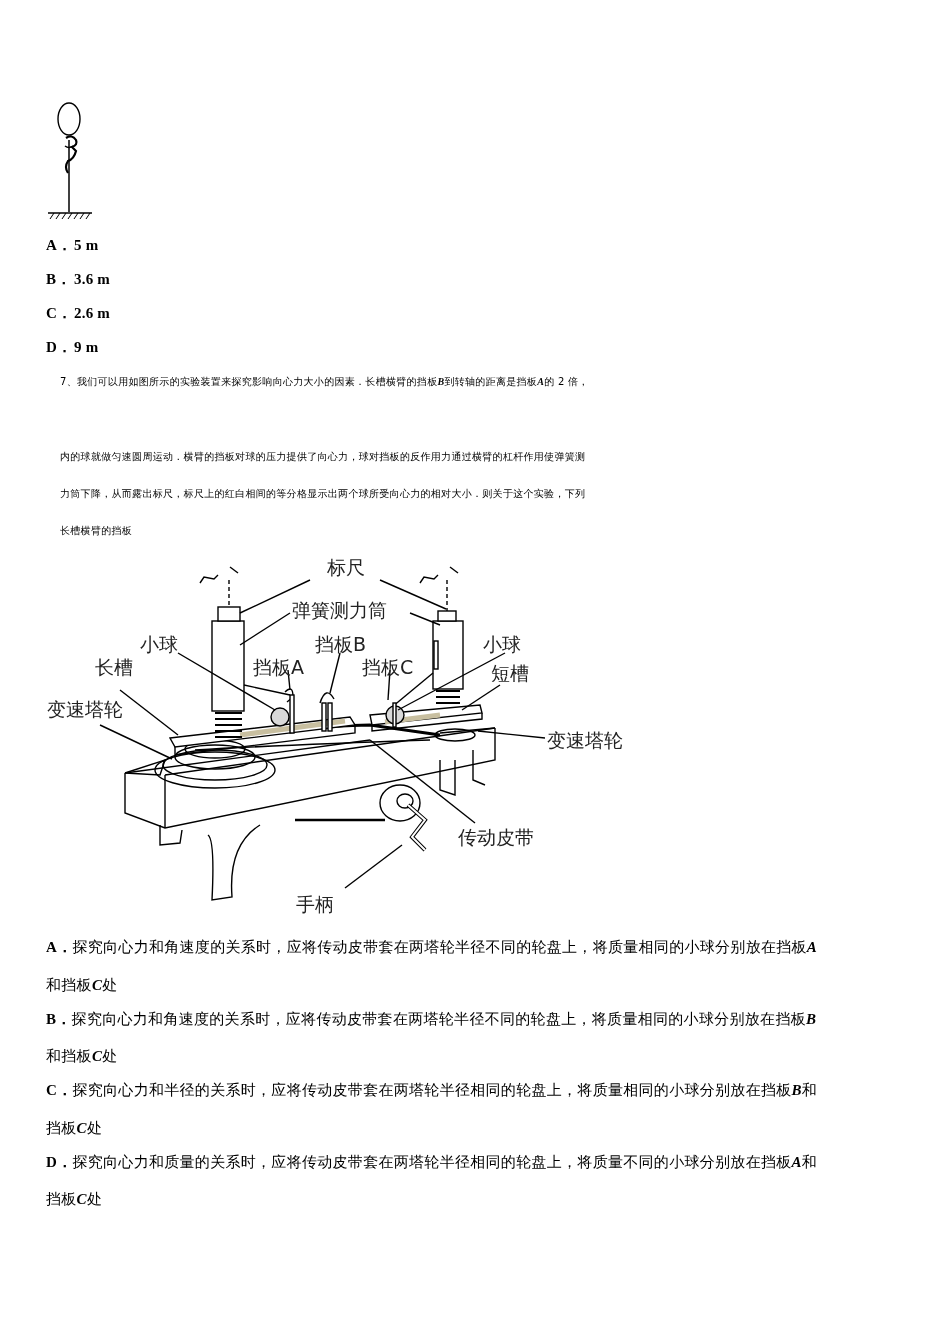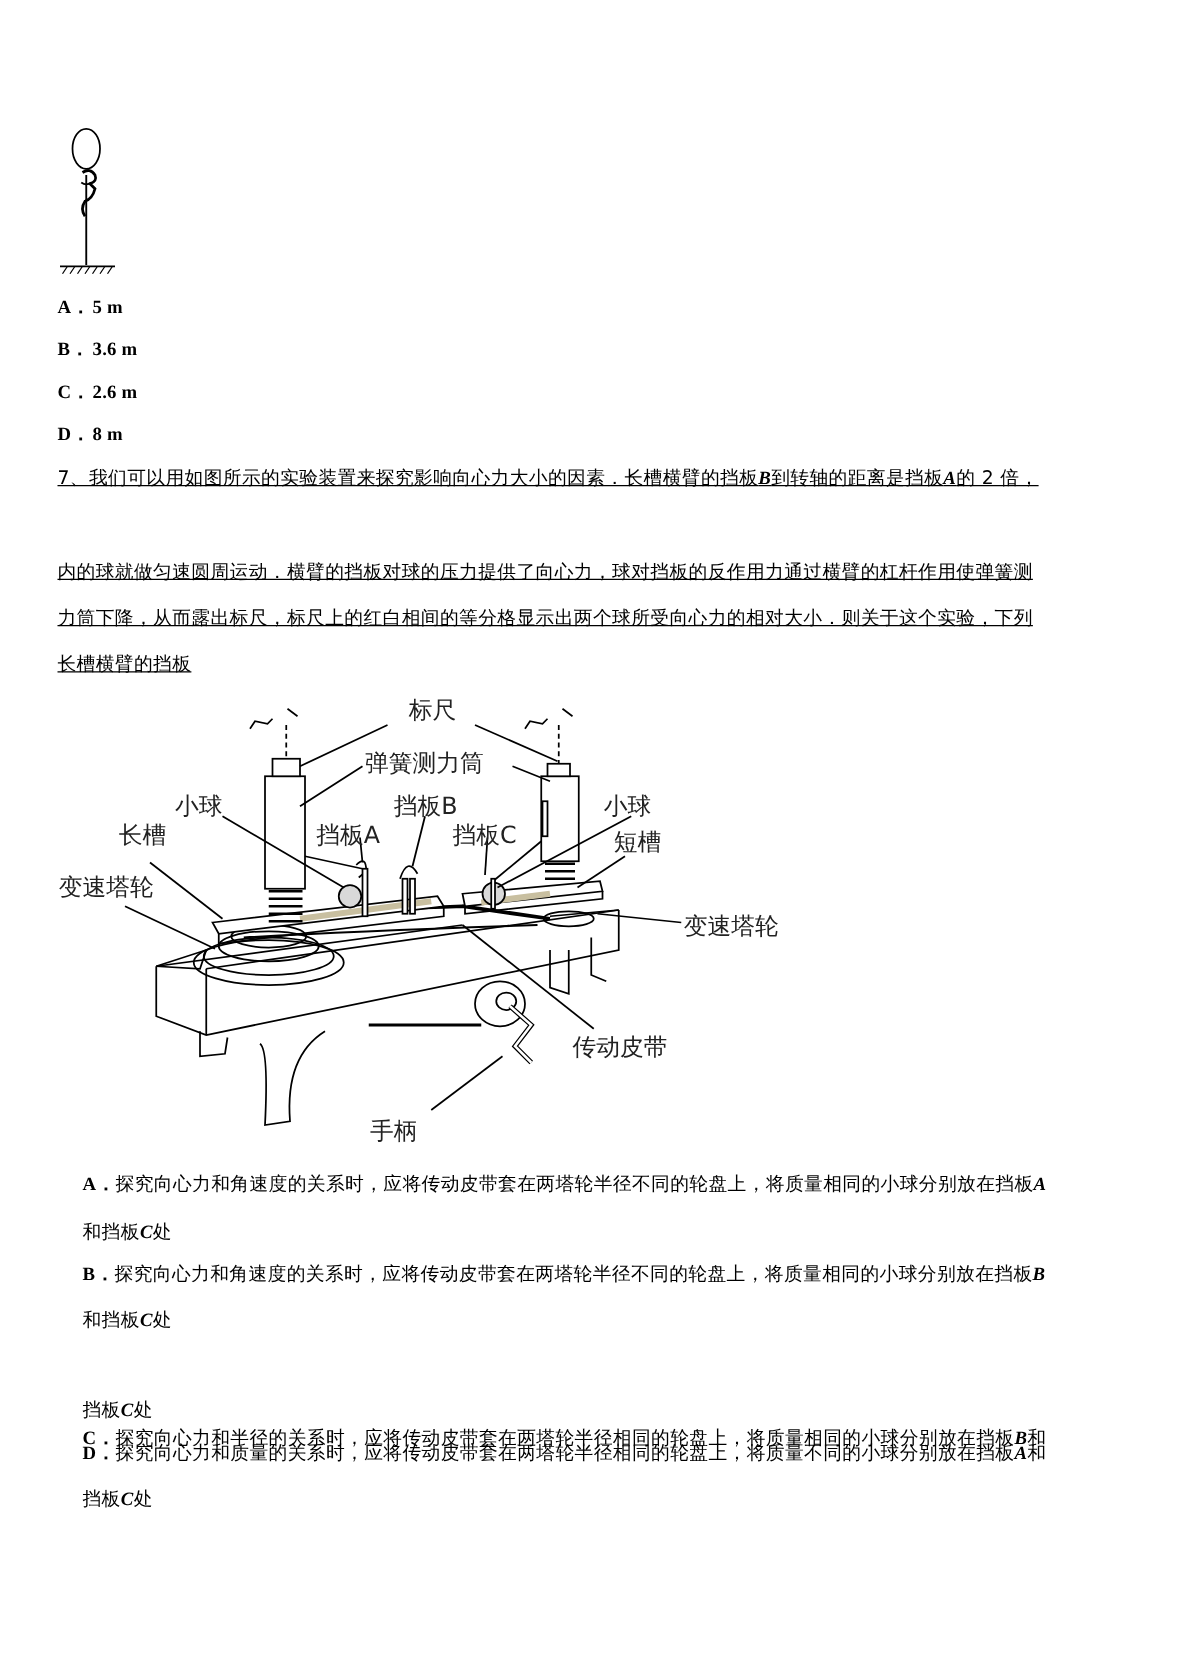--- a/index.html
+++ b/index.html
@@ -2,24 +2,24 @@
 <html><head>
 <meta charset="utf-8">
 <style>
   html, body { margin: 0; padding: 0; background: #ffffff; }
   body { width: 950px; height: 1344px; position: relative; overflow: hidden;
          font-family: "DejaVu Serif", "Liberation Serif", serif; color: #000; }
   .page { position: absolute; left: 0; top: 0; width: 950px; height: 1092px; }
   .abs { position: absolute; }
   .opt { position: absolute; left: 46px; font-size: 15px; font-weight: bold; font-family: "Liberation Serif", serif; letter-spacing: 0.2px; }
   .opt .lab { display: inline-block; width: 28px; }
-  .qline { position: absolute; left: 46px; font-size: 15px; line-height: 20px; white-space: nowrap; font-family: "DejaVu Sans", sans-serif; letter-spacing: 0.3px; text-decoration: underline; }
+  .qline { position: absolute; left: 60px; font-size: 10px; line-height: 20px; white-space: nowrap; font-family: "DejaVu Sans", sans-serif; letter-spacing: 0.3px; }
   .qline i { font-family: "Liberation Serif", serif; font-style: italic; font-weight: bold; }
   .fig-label { position: absolute; font-size: 19px; font-family: "DejaVu Sans", sans-serif; color: #222; white-space: nowrap; }
-  .optline { position: absolute; left: 46px; font-size: 15px; line-height: 20px; white-space: nowrap; font-family: "DejaVu Sans", sans-serif; letter-spacing: 0.3px; margin-left: 20px; }
+  .optline { position: absolute; left: 46px; font-size: 15px; line-height: 20px; white-space: nowrap; font-family: "DejaVu Sans", sans-serif; letter-spacing: 0.3px; }
   .optline .olab { font-family: "Liberation Serif", serif; font-weight: bold; }
   .optline i { font-family: "Liberation Serif", serif; font-style: italic; font-weight: bold; }
 </style>
 </head>
 <body>
 
 <div class="page">
 
   <svg class="abs" style="left:44px;top:100px" width="60" height="122">
     <ellipse cx="25" cy="19" rx="11" ry="16" fill="none" stroke="#000" stroke-width="1.4"></ellipse>
@@ -41,21 +41,21 @@
   <div class="opt" style="top:236px">
     <span class="lab">A．</span><span>5 m</span>
   </div>
   <div class="opt" style="top:270px">
     <span class="lab">B．</span><span>3.6 m</span>
   </div>
   <div class="opt" style="top:304px">
     <span class="lab">C．</span><span>2.6 m</span>
   </div>
   <div class="opt" style="top:338px">
-    <span class="lab">D．</span><span>8 m</span>
+    <span class="lab">D．</span><span>9 m</span>
   </div>
 
   <div class="qline" style="top:372px">
     <span>7、我们可以用如图所示的实验装置来探究影响向心力大小的因素．长槽横臂的挡板</span><i>B</i><span>到转轴的距离是挡板</span><i>A</i><span>的 2 倍，</span>
   </div>
   <div class="qline" style="top:447px">
     <span>内的球就做匀速圆周运动．横臂的挡板对球的压力提供了向心力，球对挡板的反作用力通过横臂的杠杆作用使弹簧测</span>
   </div>
   <div class="qline" style="top:484px">
     <span>力筒下降，从而露出标尺，标尺上的红白相间的等分格显示出两个球所受向心力的相对大小．则关于这个实验，下列</span>
@@ -178,21 +178,21 @@
     <span>和挡板</span><i>C</i><span>处</span>
   </div>
 
   <div class="optline" style="top:1009px">
     <span class="olab">B．</span><span>探究向心力和角速度的关系时，应将传动皮带套在两塔轮半径不同的轮盘上，将质量相同的小球分别放在挡板</span><i>B</i>
   </div>
   <div class="optline" style="top:1046px">
     <span>和挡板</span><i>C</i><span>处</span>
   </div>
 
-  <div class="optline" style="top:1140px">
+  <div class="optline" style="top:1080px">
     <span class="olab">C．</span><span>探究向心力和半径的关系时，应将传动皮带套在两塔轮半径相同的轮盘上，将质量相同的小球分别放在挡板</span><i>B</i><span>和</span>
   </div>
   <div class="optline" style="top:1118px">
     <span>挡板</span><i>C</i><span>处</span>
   </div>
 
   <div class="optline" style="top:1152px">
     <span class="olab">D．</span><span>探究向心力和质量的关系时，应将传动皮带套在两塔轮半径相同的轮盘上，将质量不同的小球分别放在挡板</span><i>A</i><span>和</span>
   </div>
   <div class="optline" style="top:1189px">

